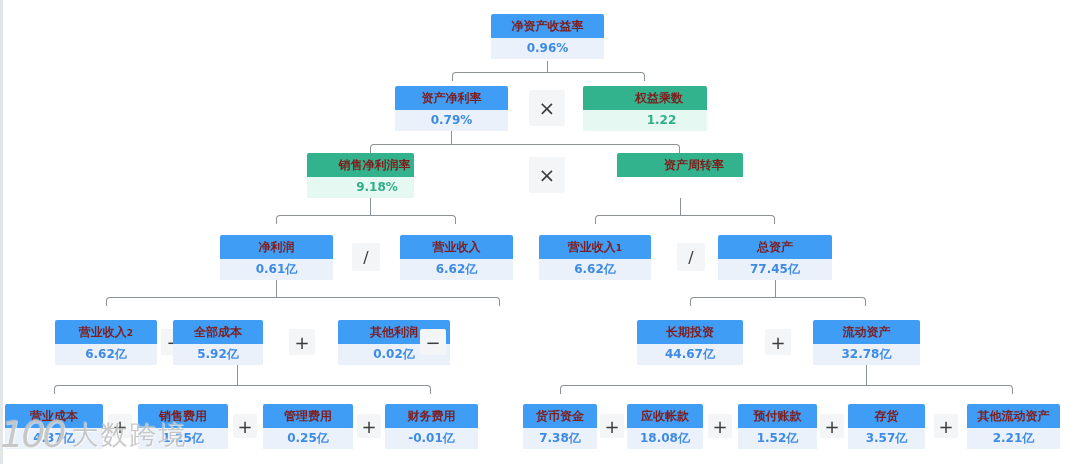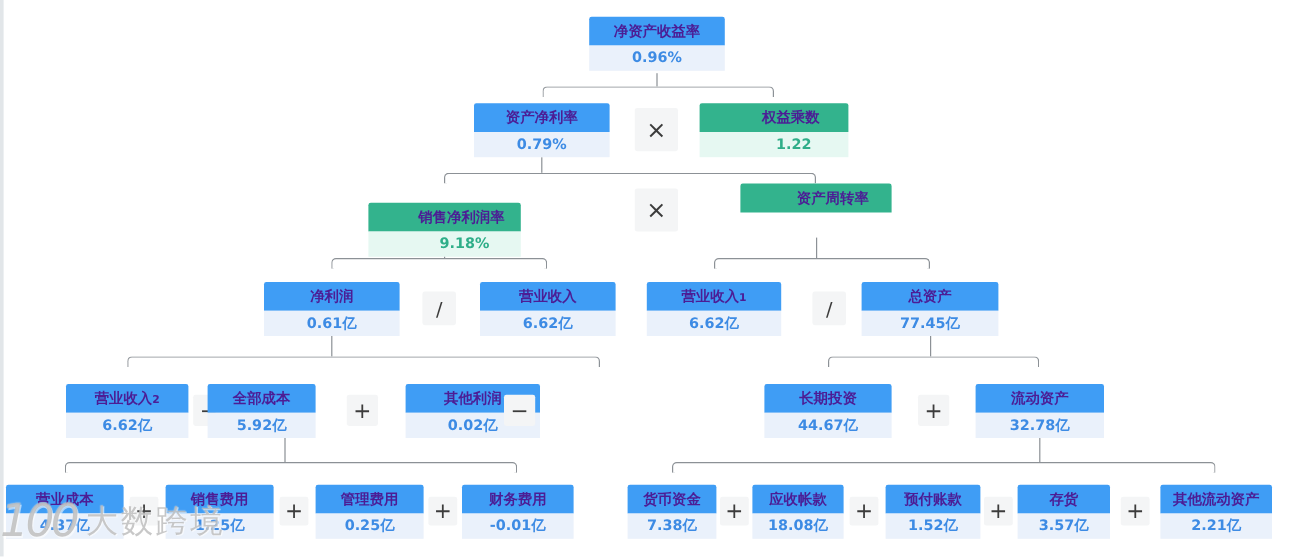--- a/index.html
+++ b/index.html
@@ -7,21 +7,21 @@
   #stage {
     position:relative; width:1080px; height:464px; background:#ffffff;
     overflow:hidden;
   }
   .edge-line { position:absolute; left:0; top:0; width:3px; height:464px; background:#e2e6e9; }
 
   
   .node { position:absolute; text-align:center; }
   .node .hd {
     height:24px; line-height:24px; background:var(--blue);
-    color:#4c1d95; font-size:12px; font-weight:bold; white-space:nowrap;
+    color:#7f1d1d; font-size:12px; font-weight:bold; white-space:nowrap;
     border-radius:2px 2px 0 0; overflow:hidden;
   }
   .node .val {
     height:21px; line-height:21px; background:var(--blue-light);
     color:var(--blue-text); font-size:12px; font-weight:bold; white-space:nowrap;
   }
   .node.green .hd { background:var(--green);padding-left:28px; }
   .node.green .val { background:var(--green-light); color:var(--green-text);padding-left:33px; }
   .sfx { font-size:9px; }
 
@@ -92,21 +92,21 @@
   <div class="node" style="left:395px;top:86px;width:113px">
     <div class="hd"><span>资产净利率</span></div>
     <div class="val">0.79%</div>
   </div>
   <div class="op x" style="left:529px;top:90px">×</div>
   <div class="node green" style="left:583px;top:86px;width:124px">
     <div class="hd"><span>权益乘数</span></div>
     <div class="val">1.22</div>
   </div>
 
-  <div class="node green" style="left:307px;top:169px;width:127px">
+  <div class="node green" style="left:307px;top:153px;width:107px">
     <div class="hd"><span>销售净利润率</span></div>
     <div class="val">9.18%</div>
   </div>
   <div class="op x" style="left:529px;top:157px">×</div>
   <div class="node green" style="left:617px;top:153px;width:126px">
     <div class="hd"><span>资产周转率</span></div>
   </div>
 
   <div class="node" style="left:220px;top:235px;width:113px">
     <div class="hd"><span>净利润</span></div>

